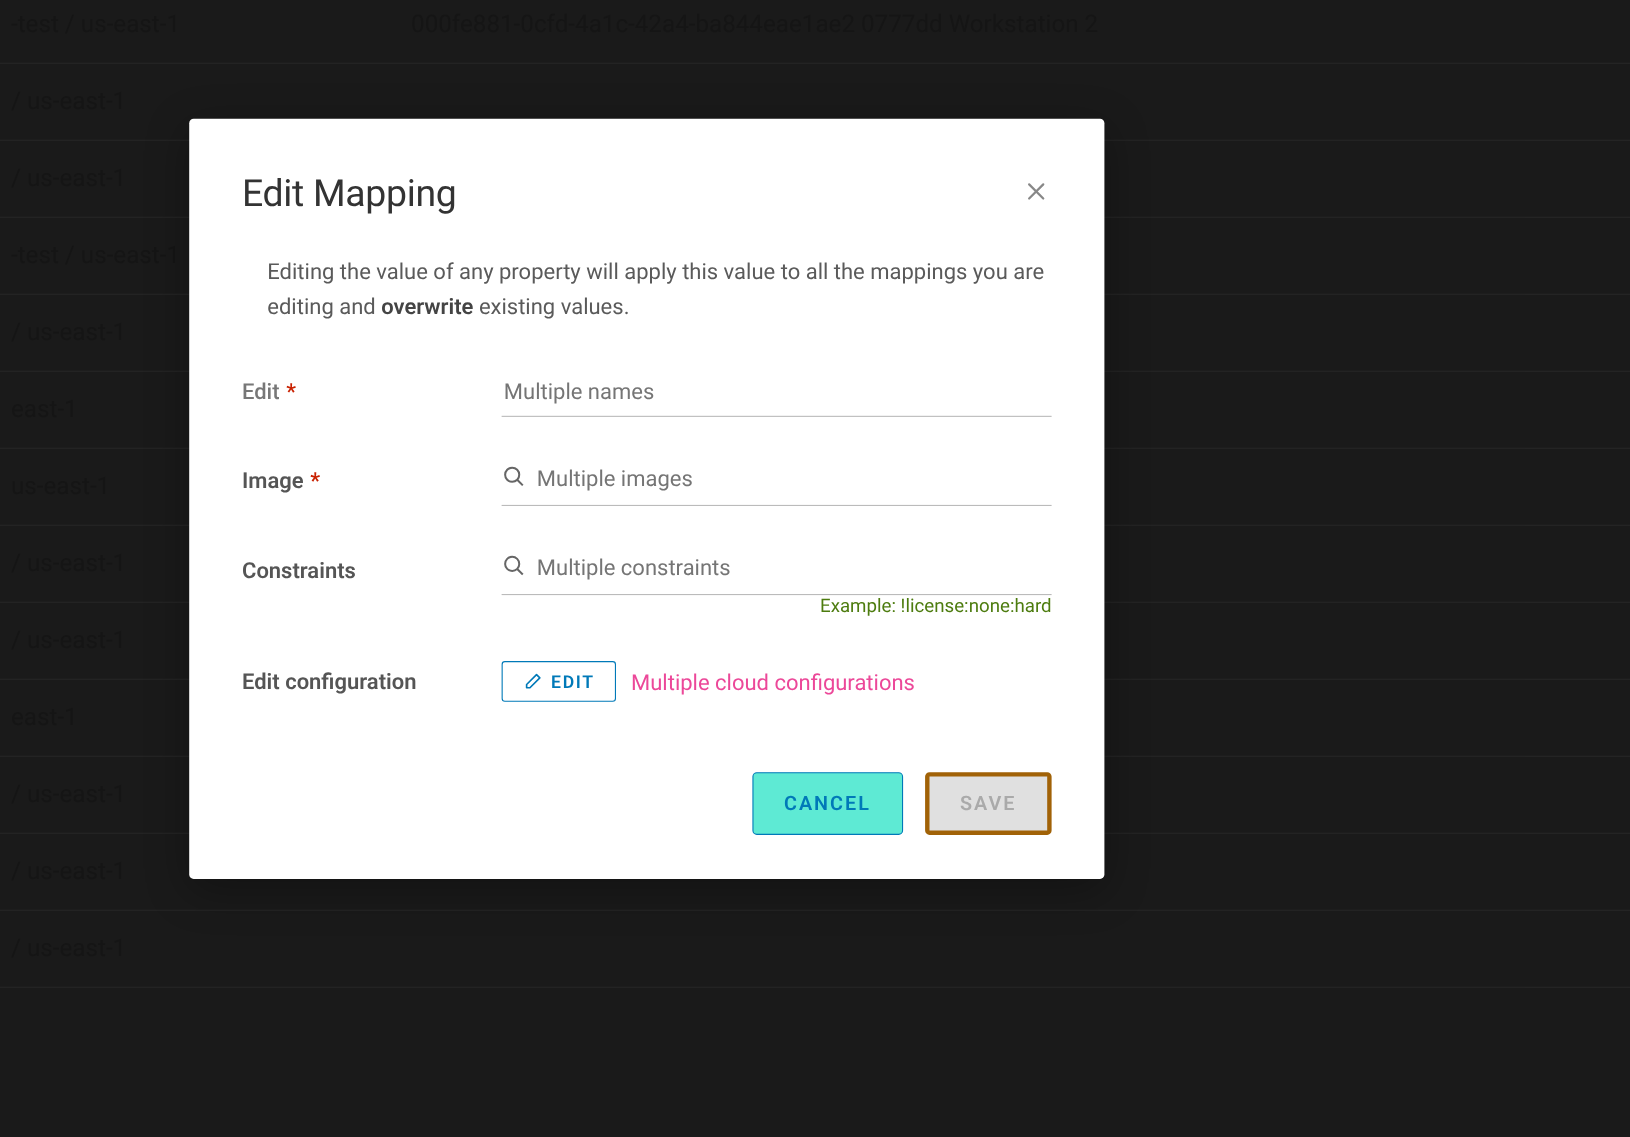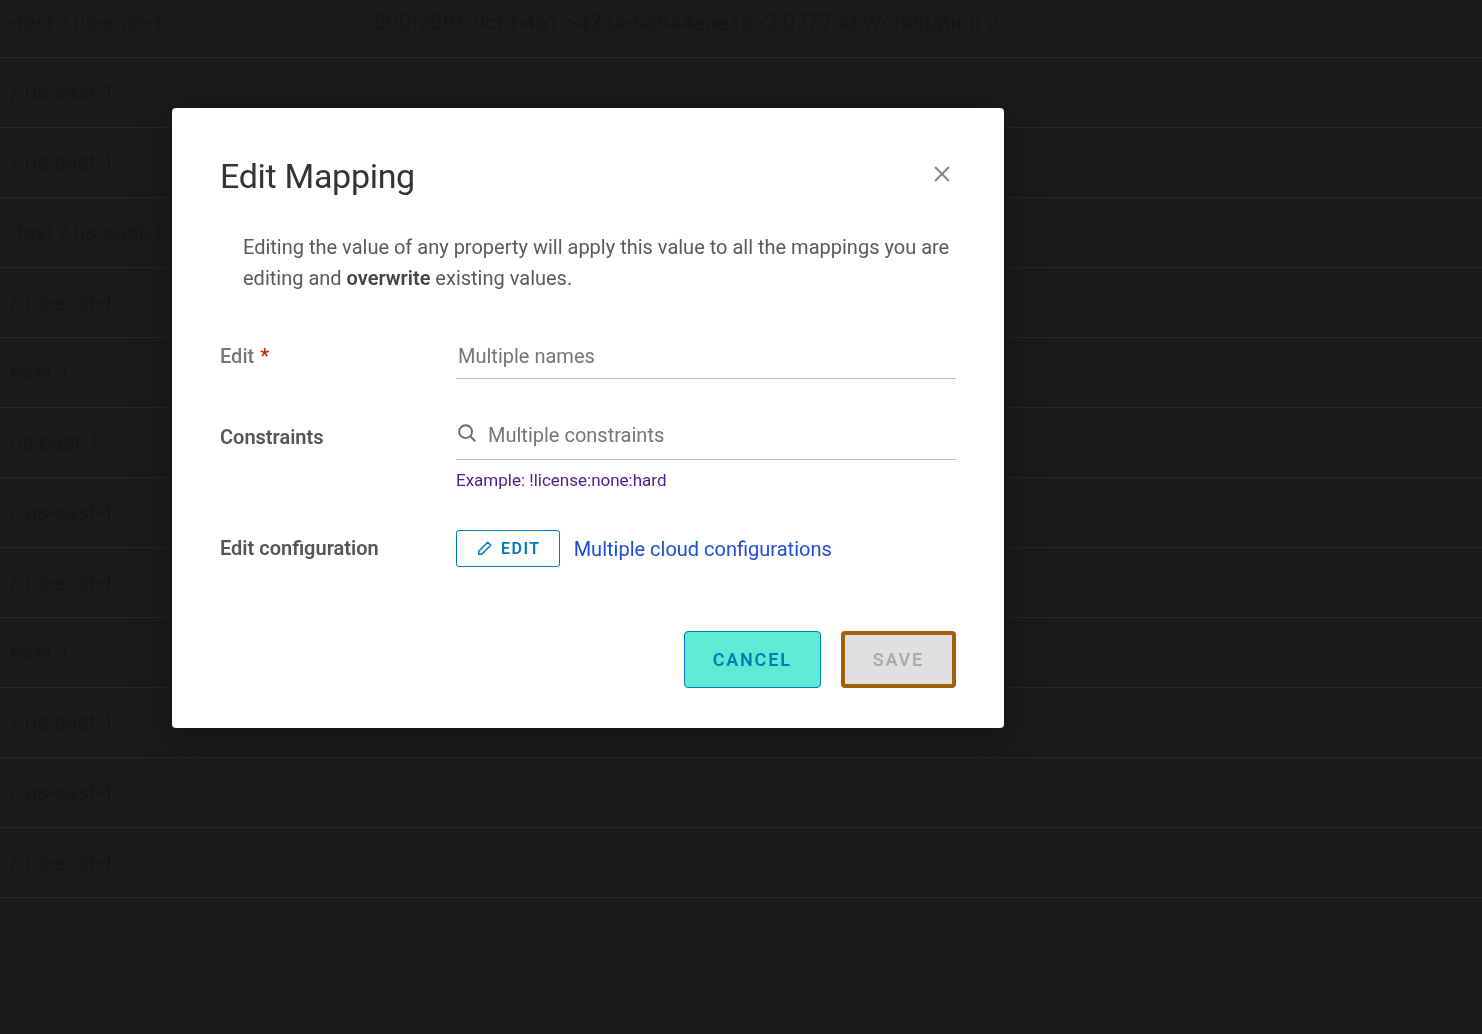--- a/index.html
+++ b/index.html
@@ -138,22 +138,22 @@
       flex: 1;
       border: none;
       font-size: 20px;
       color: #888;
       background: transparent;
       outline: none;
       padding: 4px 0;
     }
     .helper-text {
       font-size: 17px;
-      color: #4c1d95;
-      margin-top: 10px;
+      color: #4d7c0f;
+      text-align: right;
     }
     .cloud-config-row {
       display: flex;
       align-items: center;
       gap: 14px;
     }
     .edit-btn {
       display: flex;
       align-items: center;
       gap: 8px;
@@ -162,21 +162,21 @@
       color: #0079b8;
       padding: 8px 18px;
       font-size: 16px;
       font-weight: 600;
       letter-spacing: 1.5px;
       cursor: pointer;
       border-radius: 3px;
     }
     .cloud-config-text {
       font-size: 20px;
-      color: #1d4ed8;
+      color: #ec4899;
     }
     .modal-footer {
       display: flex;
       justify-content: flex-end;
       gap: 20px;
       margin-top: 64px;
     }
     .btn {
       padding: 14px 28px;
       font-size: 18px;
@@ -264,20 +264,36 @@
 
   <div class="form-row">
     <div class="form-label light">
       <span>Edit</span><span class="required">*</span>
     </div>
     <div class="form-field">
       <input type="text" class="text-input" placeholder="Multiple names" style="">
     </div>
   </div>
 
+  <div class="form-row">
+    <div class="form-label">
+      <span>Image</span><span class="required">*</span>
+    </div>
+    <div class="form-field">
+      <div class="search-input-wrapper">
+        <span class="search-icon">
+          <svg width="22" height="22" viewBox="0 0 24 24" fill="none" stroke="currentColor" stroke-width="2">
+            <circle cx="10.5" cy="10.5" r="7"></circle>
+            <line x1="21" y1="21" x2="15.5" y2="15.5"></line>
+          </svg>
+        </span>
+        <input type="text" class="search-input" placeholder="Multiple images" style="">
+      </div>
+    </div>
+  </div>
 
   <div class="form-row">
     <div class="form-label">
       <span>Constraints</span>
     </div>
     <div class="form-field">
       <div class="search-input-wrapper">
         <span class="search-icon">
           <svg width="22" height="22" viewBox="0 0 24 24" fill="none" stroke="currentColor" stroke-width="2">
             <circle cx="10.5" cy="10.5" r="7"></circle>

